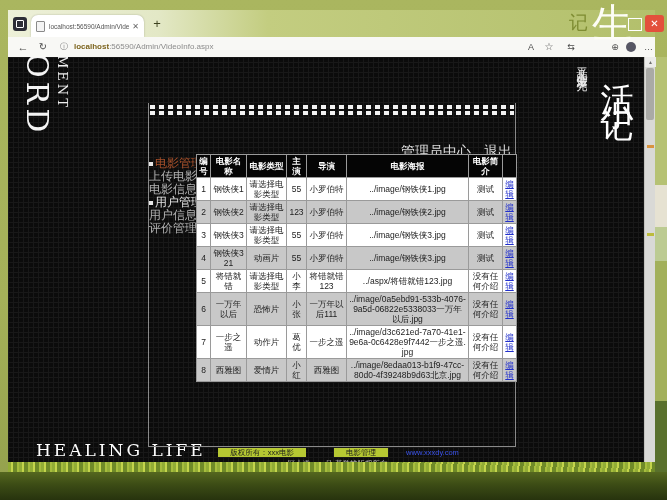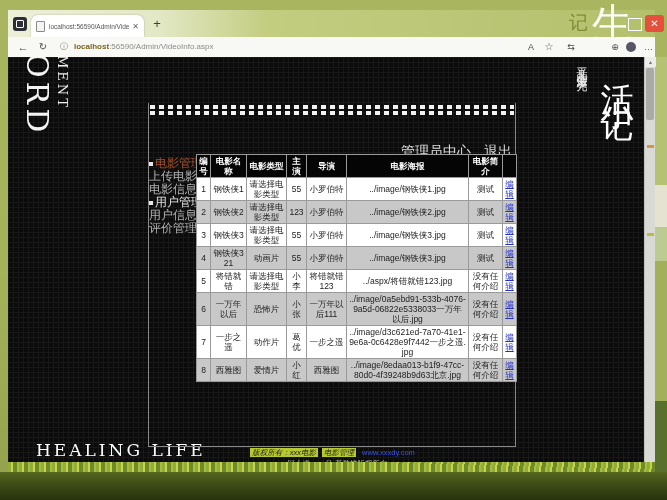--- a/index.html
+++ b/index.html
@@ -107,21 +107,21 @@
   table.movies{border-collapse:collapse;table-layout:fixed;width:320px;font-size:8.5px;color:#1c1c1c;}
   table.movies th,table.movies td{border:1px solid #9a9a9a;padding:1px 2px;line-height:1.18;overflow:hidden;}
   table.movies th{background:#050505;color:#fff;font-weight:bold;}
   table.movies td{text-align:center;word-break:break-all;}
   tr.odd td{background:#ffffff;}
   tr.even td{background:#c8c8c8;}
   td.poster{text-align:left;}
   td.action a{color:#2230cc;text-decoration:underline;word-break:break-all;}
 
   .footer{position:absolute;left:140px;top:391px;width:368px;text-align:center;font-size:7.5px;line-height:10px;}
-  .footer .hl{background:#b6c832;color:#1a1a1a;padding:0 2px;margin:0 1px;font-style:italic;}
+  .footer .hl{background:#b6c832;color:#1a1a1a;padding:0 12px;margin:0 13px;}
   .footer .flink{color:#3a52e8;margin-left:3px;}
   .footer .l2{color:#c9c9c9;margin-top:1px;}
 
   
   .grass{left:8px;top:462px;width:647px;height:10px;
     background:repeating-linear-gradient(93deg,#93ad36 0 3px,#c4d44c 3px 5px,#6f8a28 5px 9px,#a7bd3e 9px 11px);}
 </style>
 </head>
 <body>
 

